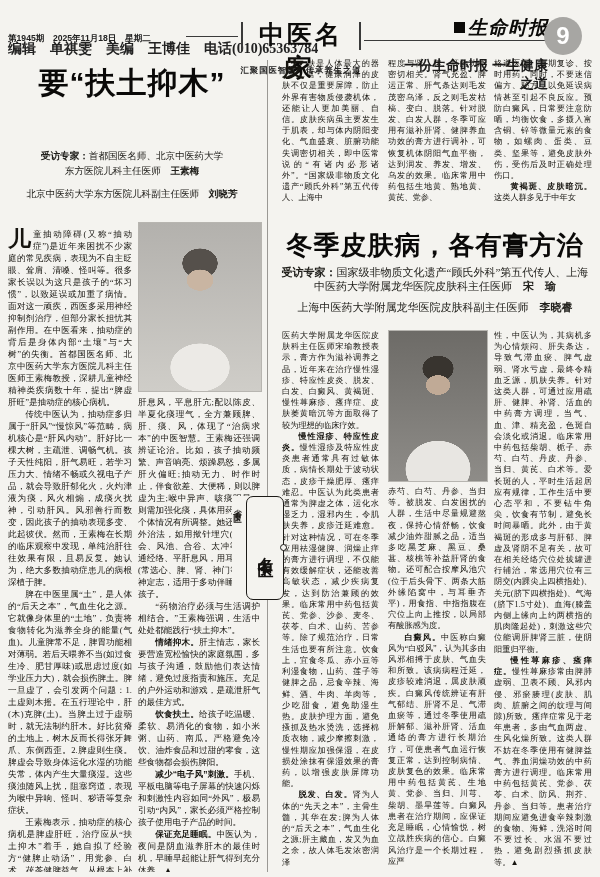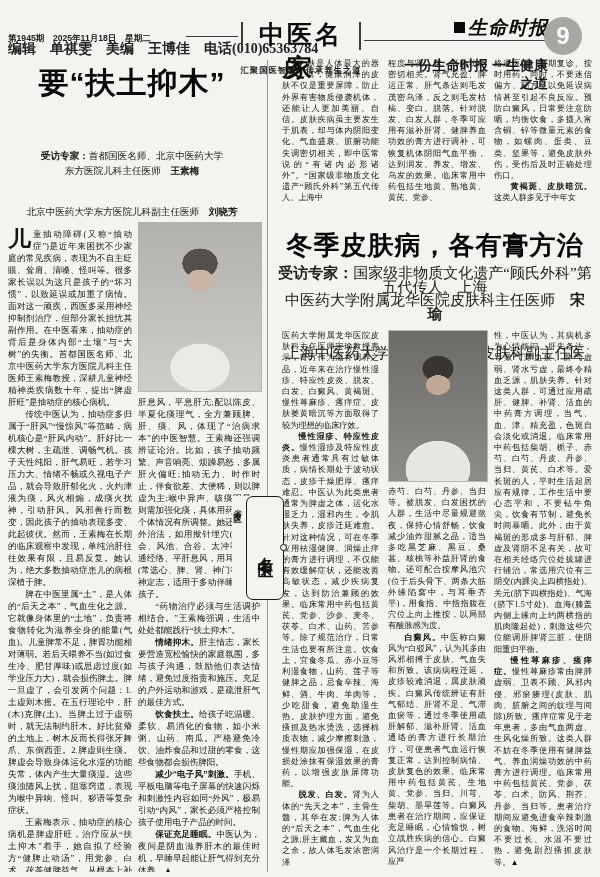--- a/index.html
+++ b/index.html
@@ -19,22 +19,22 @@
   .page-circle{width:38px;height:38px;border-radius:50%;background:#a7a6a3;color:#fff;
                font-family:"Liberation Sans",sans-serif;font-weight:bold;font-size:24px;
                display:flex;align-items:center;justify-content:center;z-index:6;}
   .divider-v{width:1px;background:#9a9894;}
   
   .l-title{font-family:"Liberation Sans",sans-serif;font-weight:900;font-size:30px;line-height:37px;text-align:center;color:#0a0908;letter-spacing:1px;}
   .r-title{font-family:"Liberation Sans",sans-serif;font-weight:900;font-size:26px;text-align:center;color:#0a0908;letter-spacing:1px;}
   .experts{font-size:9.6px;line-height:15px;text-align:center;color:#21201c;}
   .experts .lbl{font-family:"Liberation Sans",sans-serif;font-weight:bold;}
   .experts .nm{font-weight:bold;}
-  .experts-r{font-size:15px;line-height:13.5px;}
-  .expert-extra{margin-top:26px;}
+  .experts-r{font-size:11px;line-height:13.5px;}
+  .expert-extra{margin-top:8px;}
   
   .col{position:absolute;text-align:justify;overflow:hidden;}
   .body-l{font-size:8.6px;line-height:12px;}
   .body-r{font-size:8.2px;line-height:11.2px;}
   .col p{margin:0;text-indent:2em;}
   .col p.ni{text-indent:0;}
   .lead{font-family:"Liberation Sans",sans-serif;font-weight:bold;}
   .dropcap{float:left;font-size:23px;line-height:22px;font-weight:bold;padding-right:2px;}
   
   .photo{border:1px solid #b7b5b0;overflow:hidden;}

